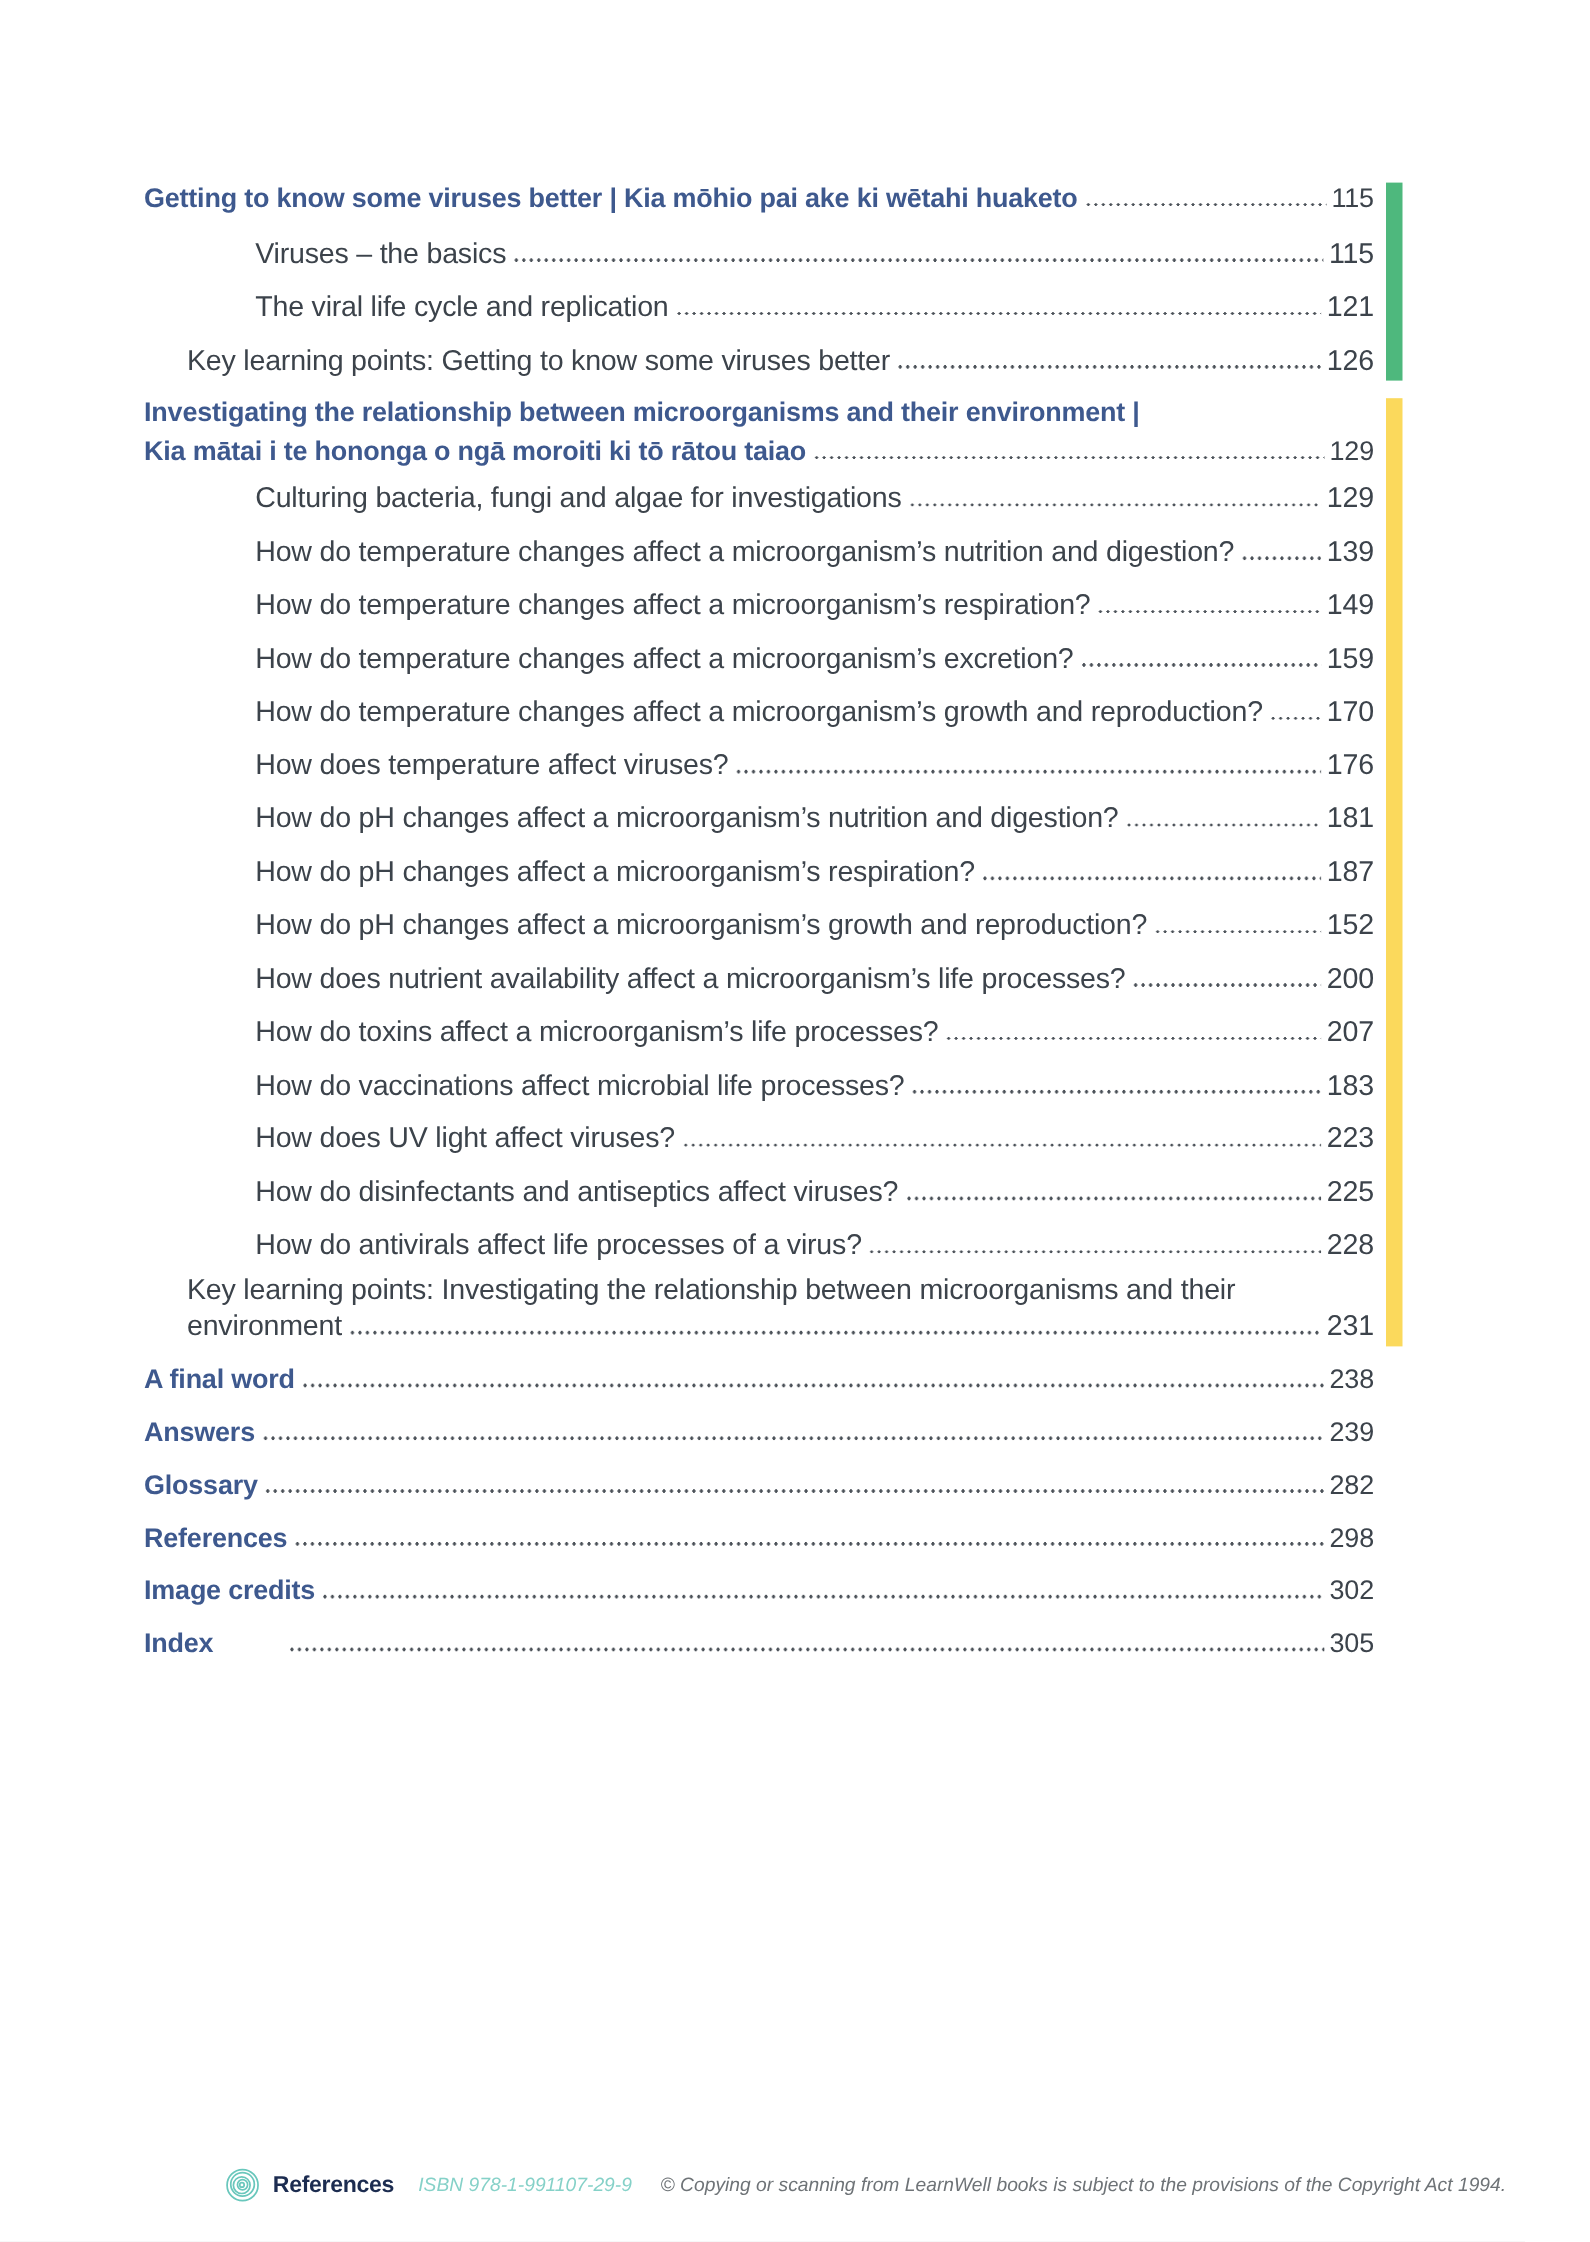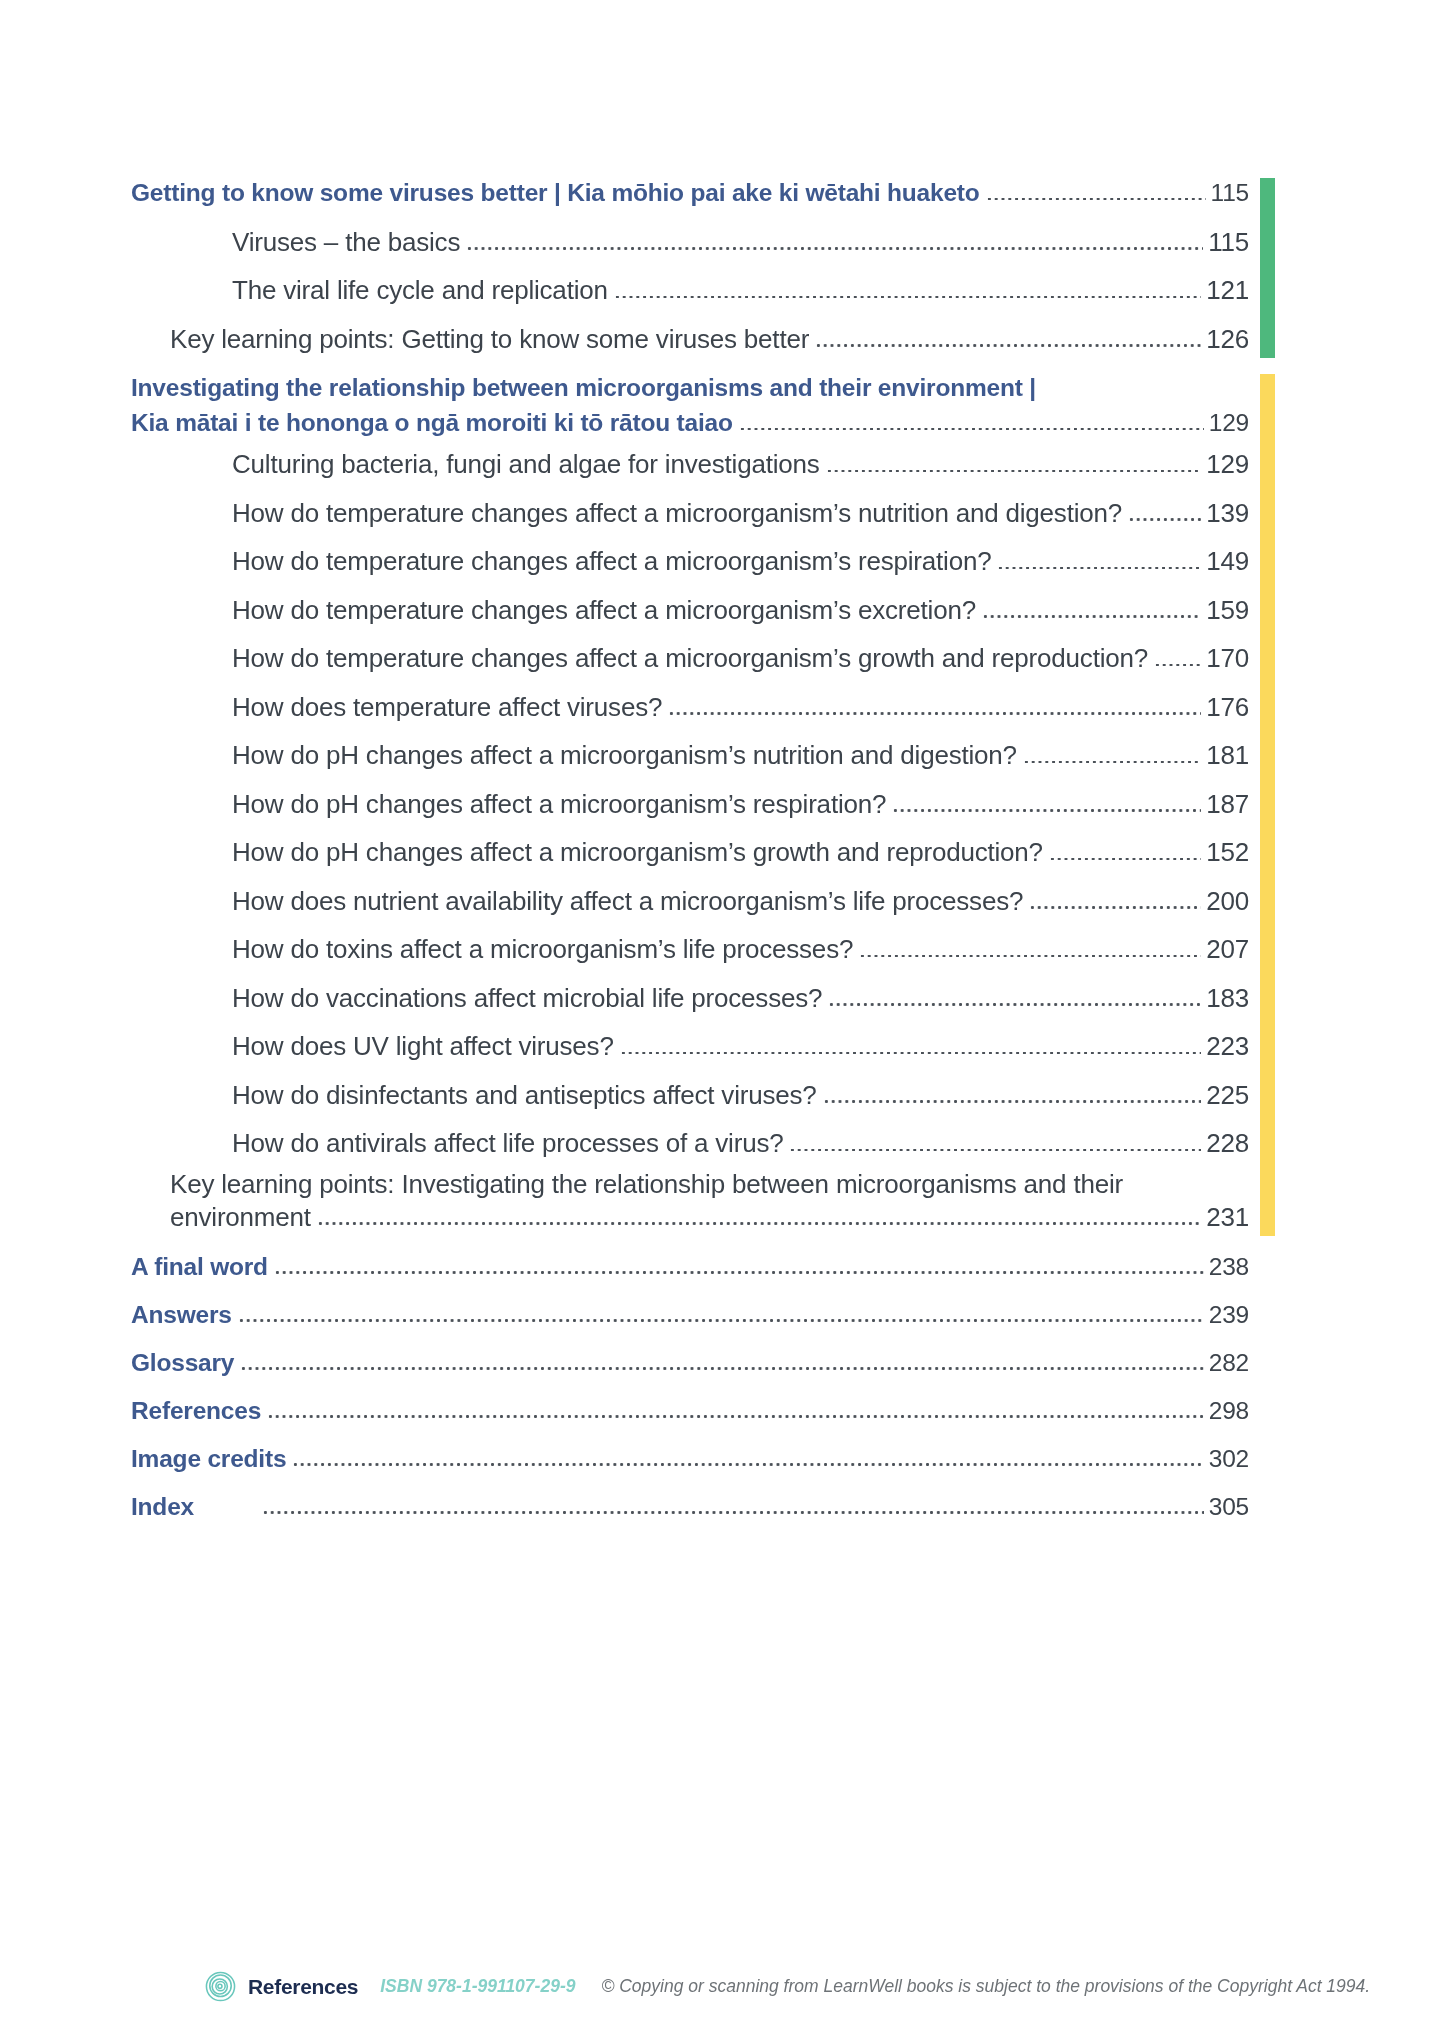--- a/index.html
+++ b/index.html
@@ -17,21 +17,21 @@
   .page{
     position:relative;
     width:1445px;height:2038px;
     background:#ffffff;
     overflow:hidden;
     font-family:"Liberation Sans", sans-serif;
     color:var(--text-color);
   }
   .toc{
     position:absolute;
-    left:131px;top:12px;
+    left:131px;top:0;
     width:1118px;
   }
   .toc-section{position:relative;}
   .toc-section--viruses{margin-top:157px;}
   .toc-section--environment{margin-top:7px;}
   .section-bar{
     position:absolute;
     left:calc(100% + 11px);
     width:15px;
   }
@@ -88,21 +88,20 @@
     font-size:21px;
     font-weight:600;
     letter-spacing:-0.3px;
     color:var(--brand-navy);
   }
   .footer-isbn{
     margin-left:22px;
     font-size:17.5px;
     font-style:italic;
     color:var(--isbn-teal);
-    font-weight:bold;
   }
   .footer-copyright{
     margin-left:26px;
     font-size:17.5px;
     font-style:italic;
     color:var(--footer-gray);
   }
 </style>
 </head>
 <body>

